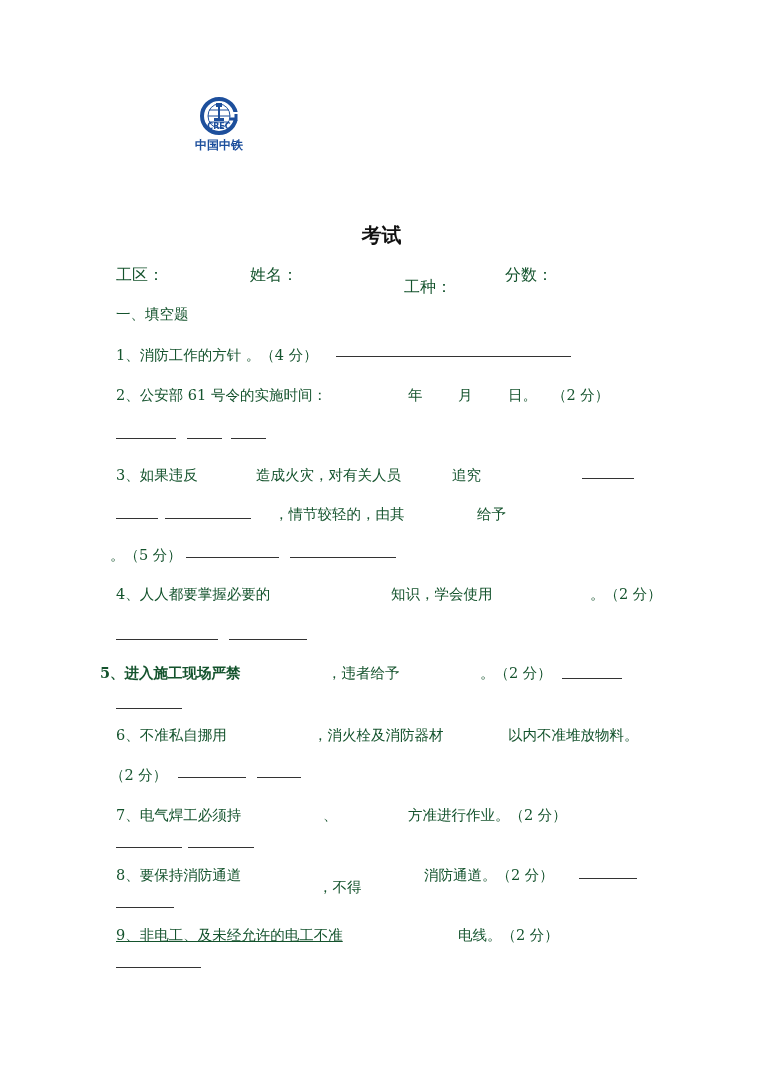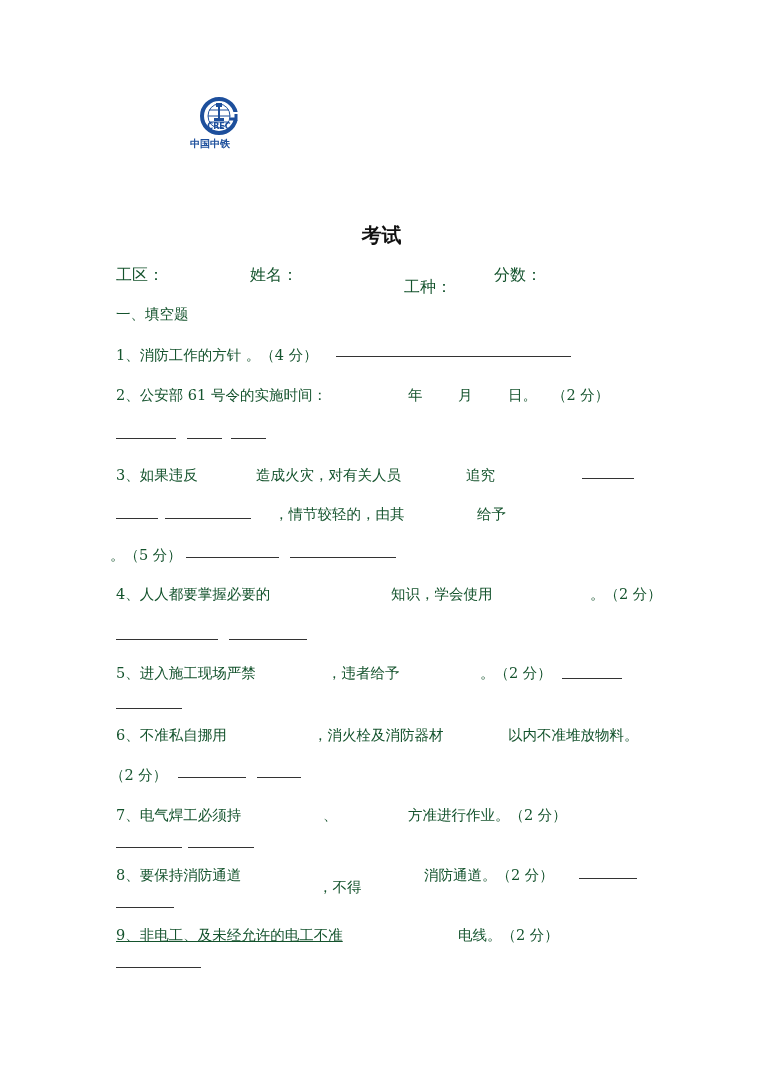--- a/index.html
+++ b/index.html
@@ -28,23 +28,23 @@
       top: 97px;
       width: 58px;
       height: 58px;
     }
     .logo svg { display: block; }
     .logo-text {
       position: absolute;
       left: 0;
       top: 40px;
       width: 58px;
-      text-align: left;
+      text-align: center;
       font-family: Liberation Serif, serif;
-      font-size: 10px;
+      font-size: 12px;
       font-weight: bold;
       color: #1d4f9c;
       letter-spacing: 0px;
       white-space: nowrap;
     }
     .title {
       position: absolute;
       left: 0;
       width: 763px;
       text-align: center;
@@ -89,21 +89,21 @@
       <text x="29" y="32" text-anchor="middle" font-family="DejaVu Sans, sans-serif" font-size="8" font-weight="bold" fill="#1d4f9c">CREC</text>
     </svg>
     <div class="logo-text">中国中铁</div>
   </div>
 
   <div class="title t2">考试</div>
 
   <div class="txt hdr" style="left:116px; top:266px;">工区：</div>
   <div class="txt hdr" style="left:250px; top:266px;">姓名：</div>
   <div class="txt hdr" style="left:404px; top:266px;margin-top:12px;">工种：</div>
-  <div class="txt hdr" style="left:494px; top:266px;">分数：</div>
+  <div class="txt hdr" style="left:505px; top:266px;">分数：</div>
 
   <div class="txt" style="left:116px; top:305px;">一、填空题</div>
 
   <div>
     <div class="txt" style="left:116px; top:346px;">1、消防工作的方针 。（4 分）</div>
     <div class="blank" style="left:336px; top:356px; width:235px;"></div>
   </div>
 
   <div>
     <div class="txt" style="left:116px; top:386px;">2、公安部 61 号令的实施时间：</div>
@@ -112,41 +112,41 @@
     <div class="txt" style="left:508px; top:386px;">日。</div>
     <div class="txt" style="left:552px; top:386px;">（2 分）</div>
     <div class="blank" style="left:116px; top:438px; width:60px;"></div>
     <div class="blank" style="left:187px; top:438px; width:35px;"></div>
     <div class="blank" style="left:231px; top:438px; width:35px;"></div>
   </div>
 
   <div>
     <div class="txt" style="left:116px; top:466px;">3、如果违反</div>
     <div class="txt" style="left:256px; top:466px;">造成火灾，对有关人员</div>
-    <div class="txt" style="left:466px; top:466px;">追究</div>
+    <div class="txt" style="left:452px; top:466px;">追究</div>
     <div class="blank" style="left:582px; top:478px; width:52px;"></div>
     <div class="blank" style="left:116px; top:518px; width:42px;"></div>
     <div class="blank" style="left:165px; top:518px; width:86px;"></div>
     <div class="txt" style="left:258px; top:505px;margin-left:16px;">，情节较轻的，由其</div>
     <div class="txt" style="left:477px; top:505px;">给予</div>
     <div class="txt" style="left:110px; top:546px;">。（5 分）</div>
     <div class="blank" style="left:186px; top:557px; width:93px;"></div>
     <div class="blank" style="left:290px; top:557px; width:106px;"></div>
   </div>
 
   <div>
     <div class="txt" style="left:116px; top:585px;">4、人人都要掌握必要的</div>
     <div class="txt" style="left:391px; top:585px;">知识，学会使用</div>
     <div class="txt" style="left:590px; top:585px;">。（2 分）</div>
     <div class="blank" style="left:116px; top:639px; width:102px;"></div>
     <div class="blank" style="left:229px; top:639px; width:78px;"></div>
   </div>
 
   <div>
-    <div class="txt" style="left:116px; top:664px;">5、进入施工现场严禁</div>
+    <div class="txt" style="left:100px; top:664px;font-weight:bold;">5、进入施工现场严禁</div>
     <div class="txt" style="left:327px; top:664px;">，违者给予</div>
     <div class="txt" style="left:480px; top:664px;">。（2 分）</div>
     <div class="blank" style="left:562px; top:678px; width:60px;"></div>
     <div class="blank" style="left:116px; top:708px; width:66px;"></div>
   </div>
 
   <div>
     <div class="txt" style="left:116px; top:726px;">6、不准私自挪用</div>
     <div class="txt" style="left:313px; top:726px;">，消火栓及消防器材</div>
     <div class="txt" style="left:508px; top:726px;">以内不准堆放物料。</div>

